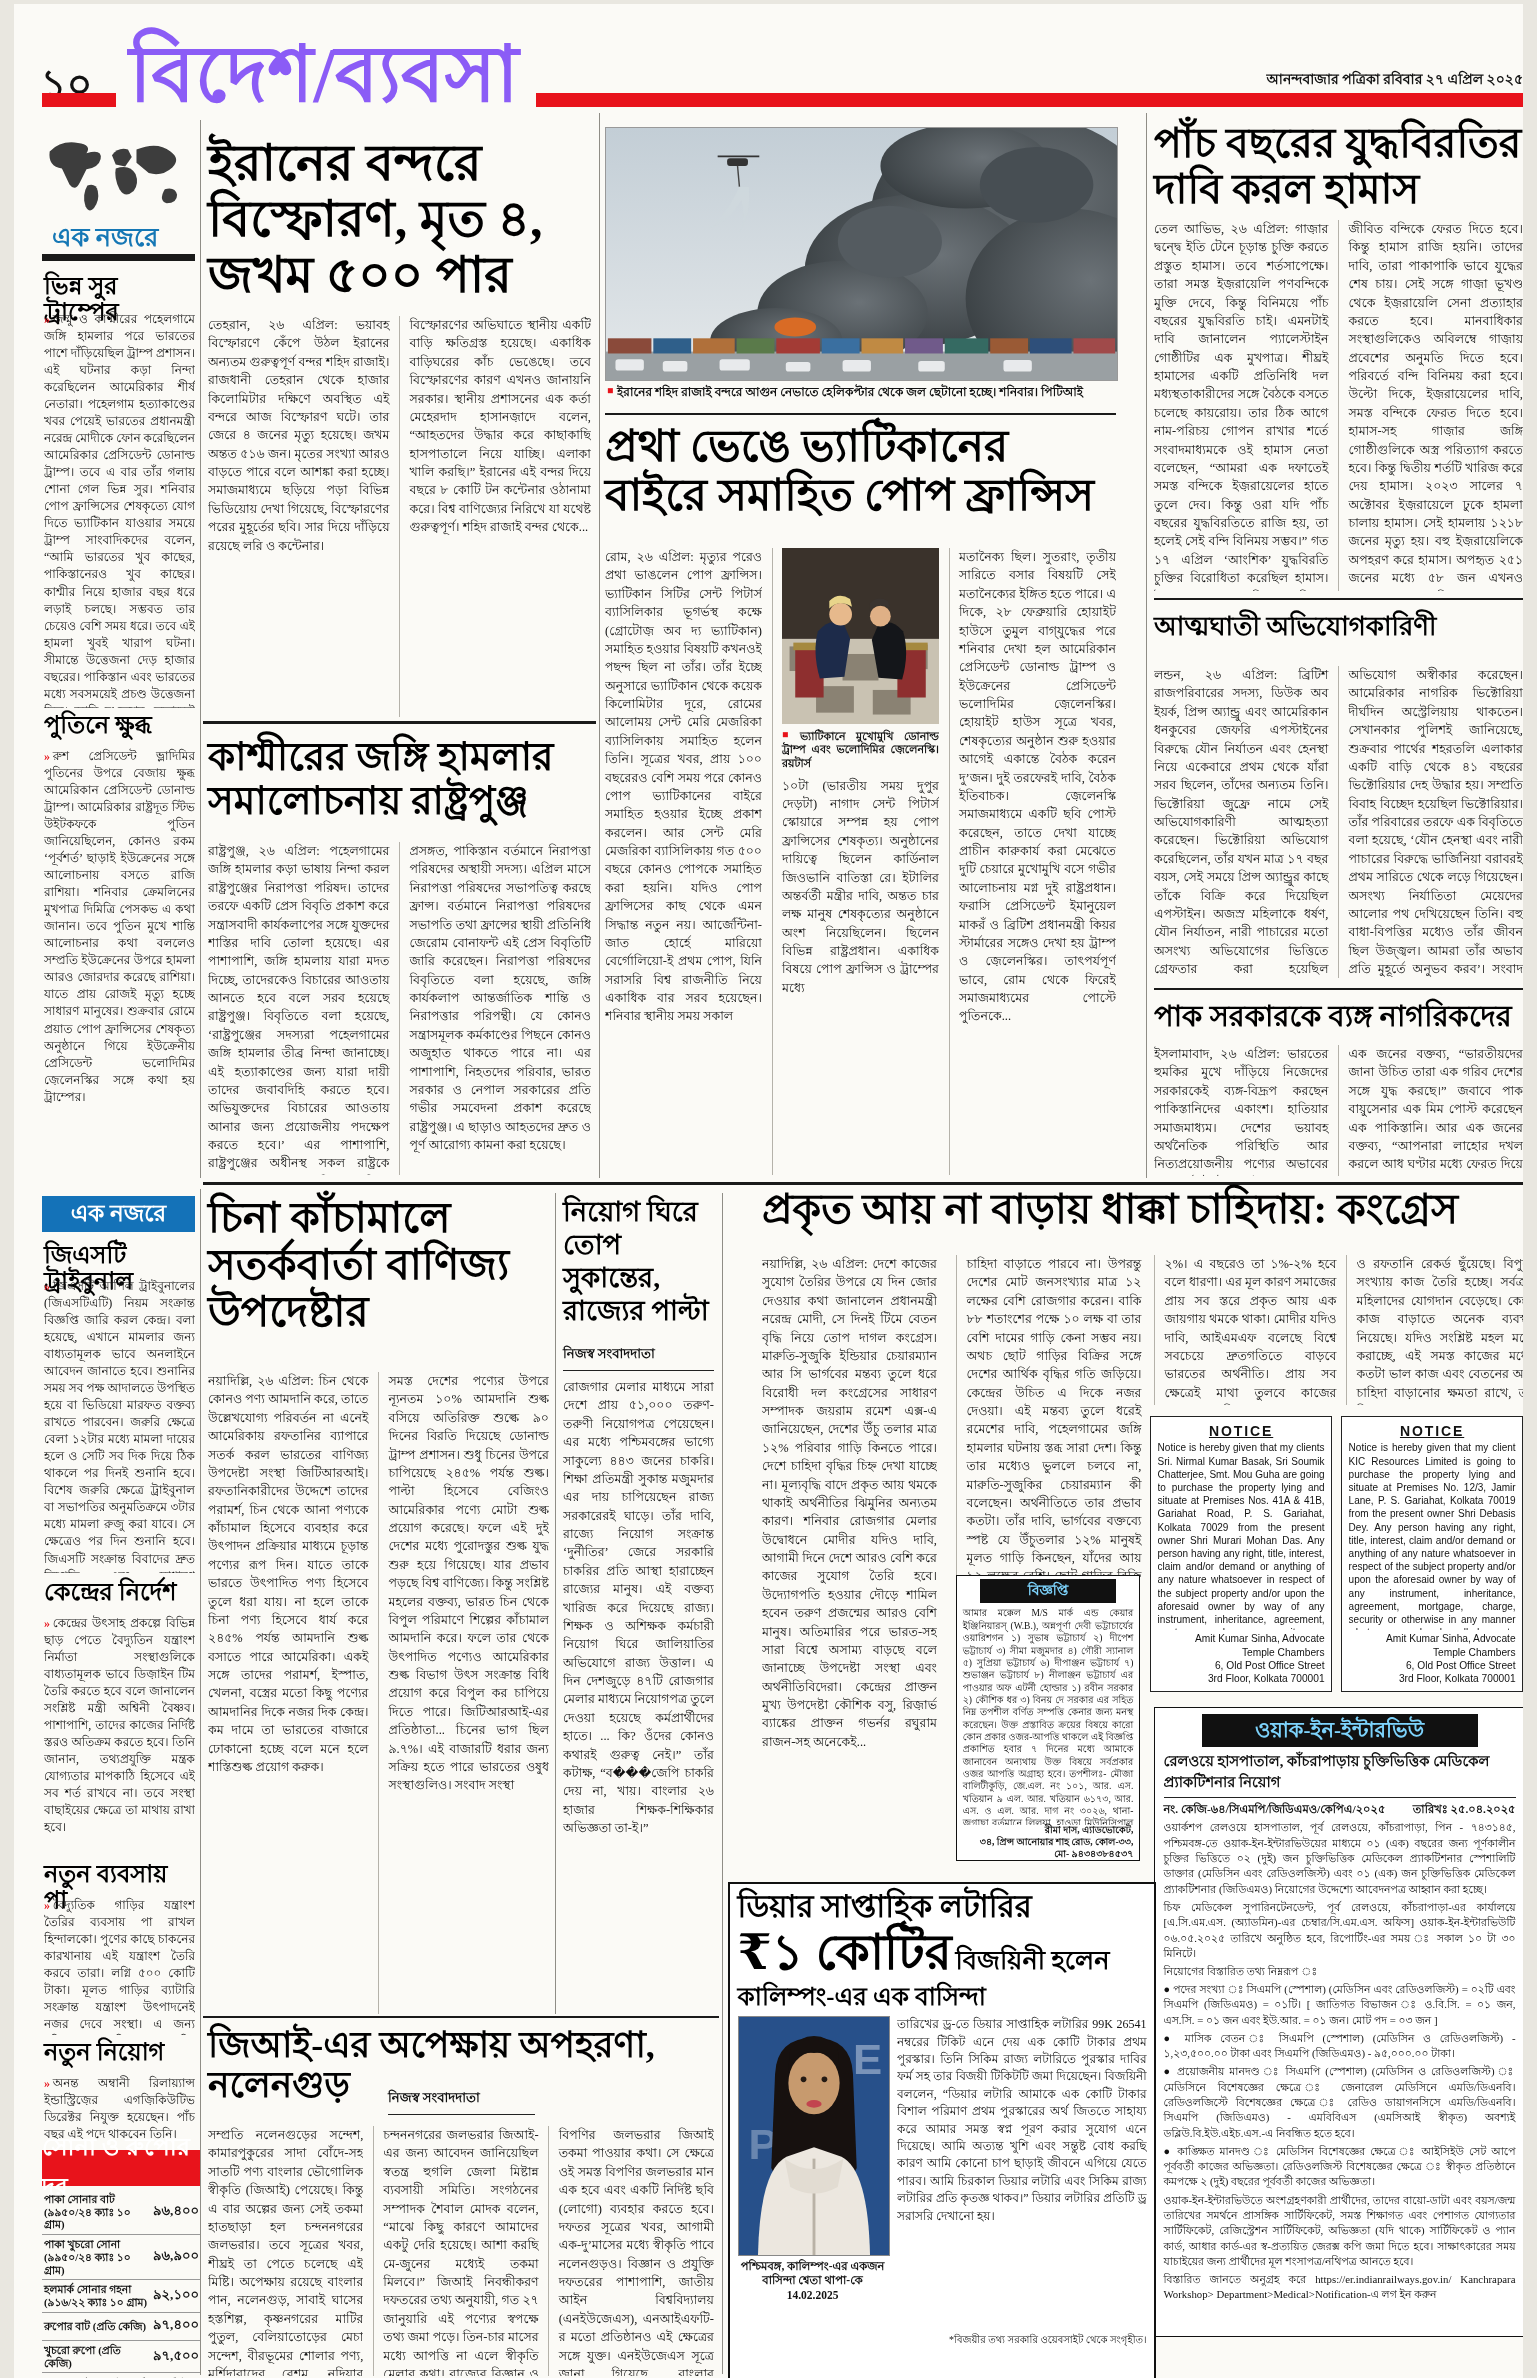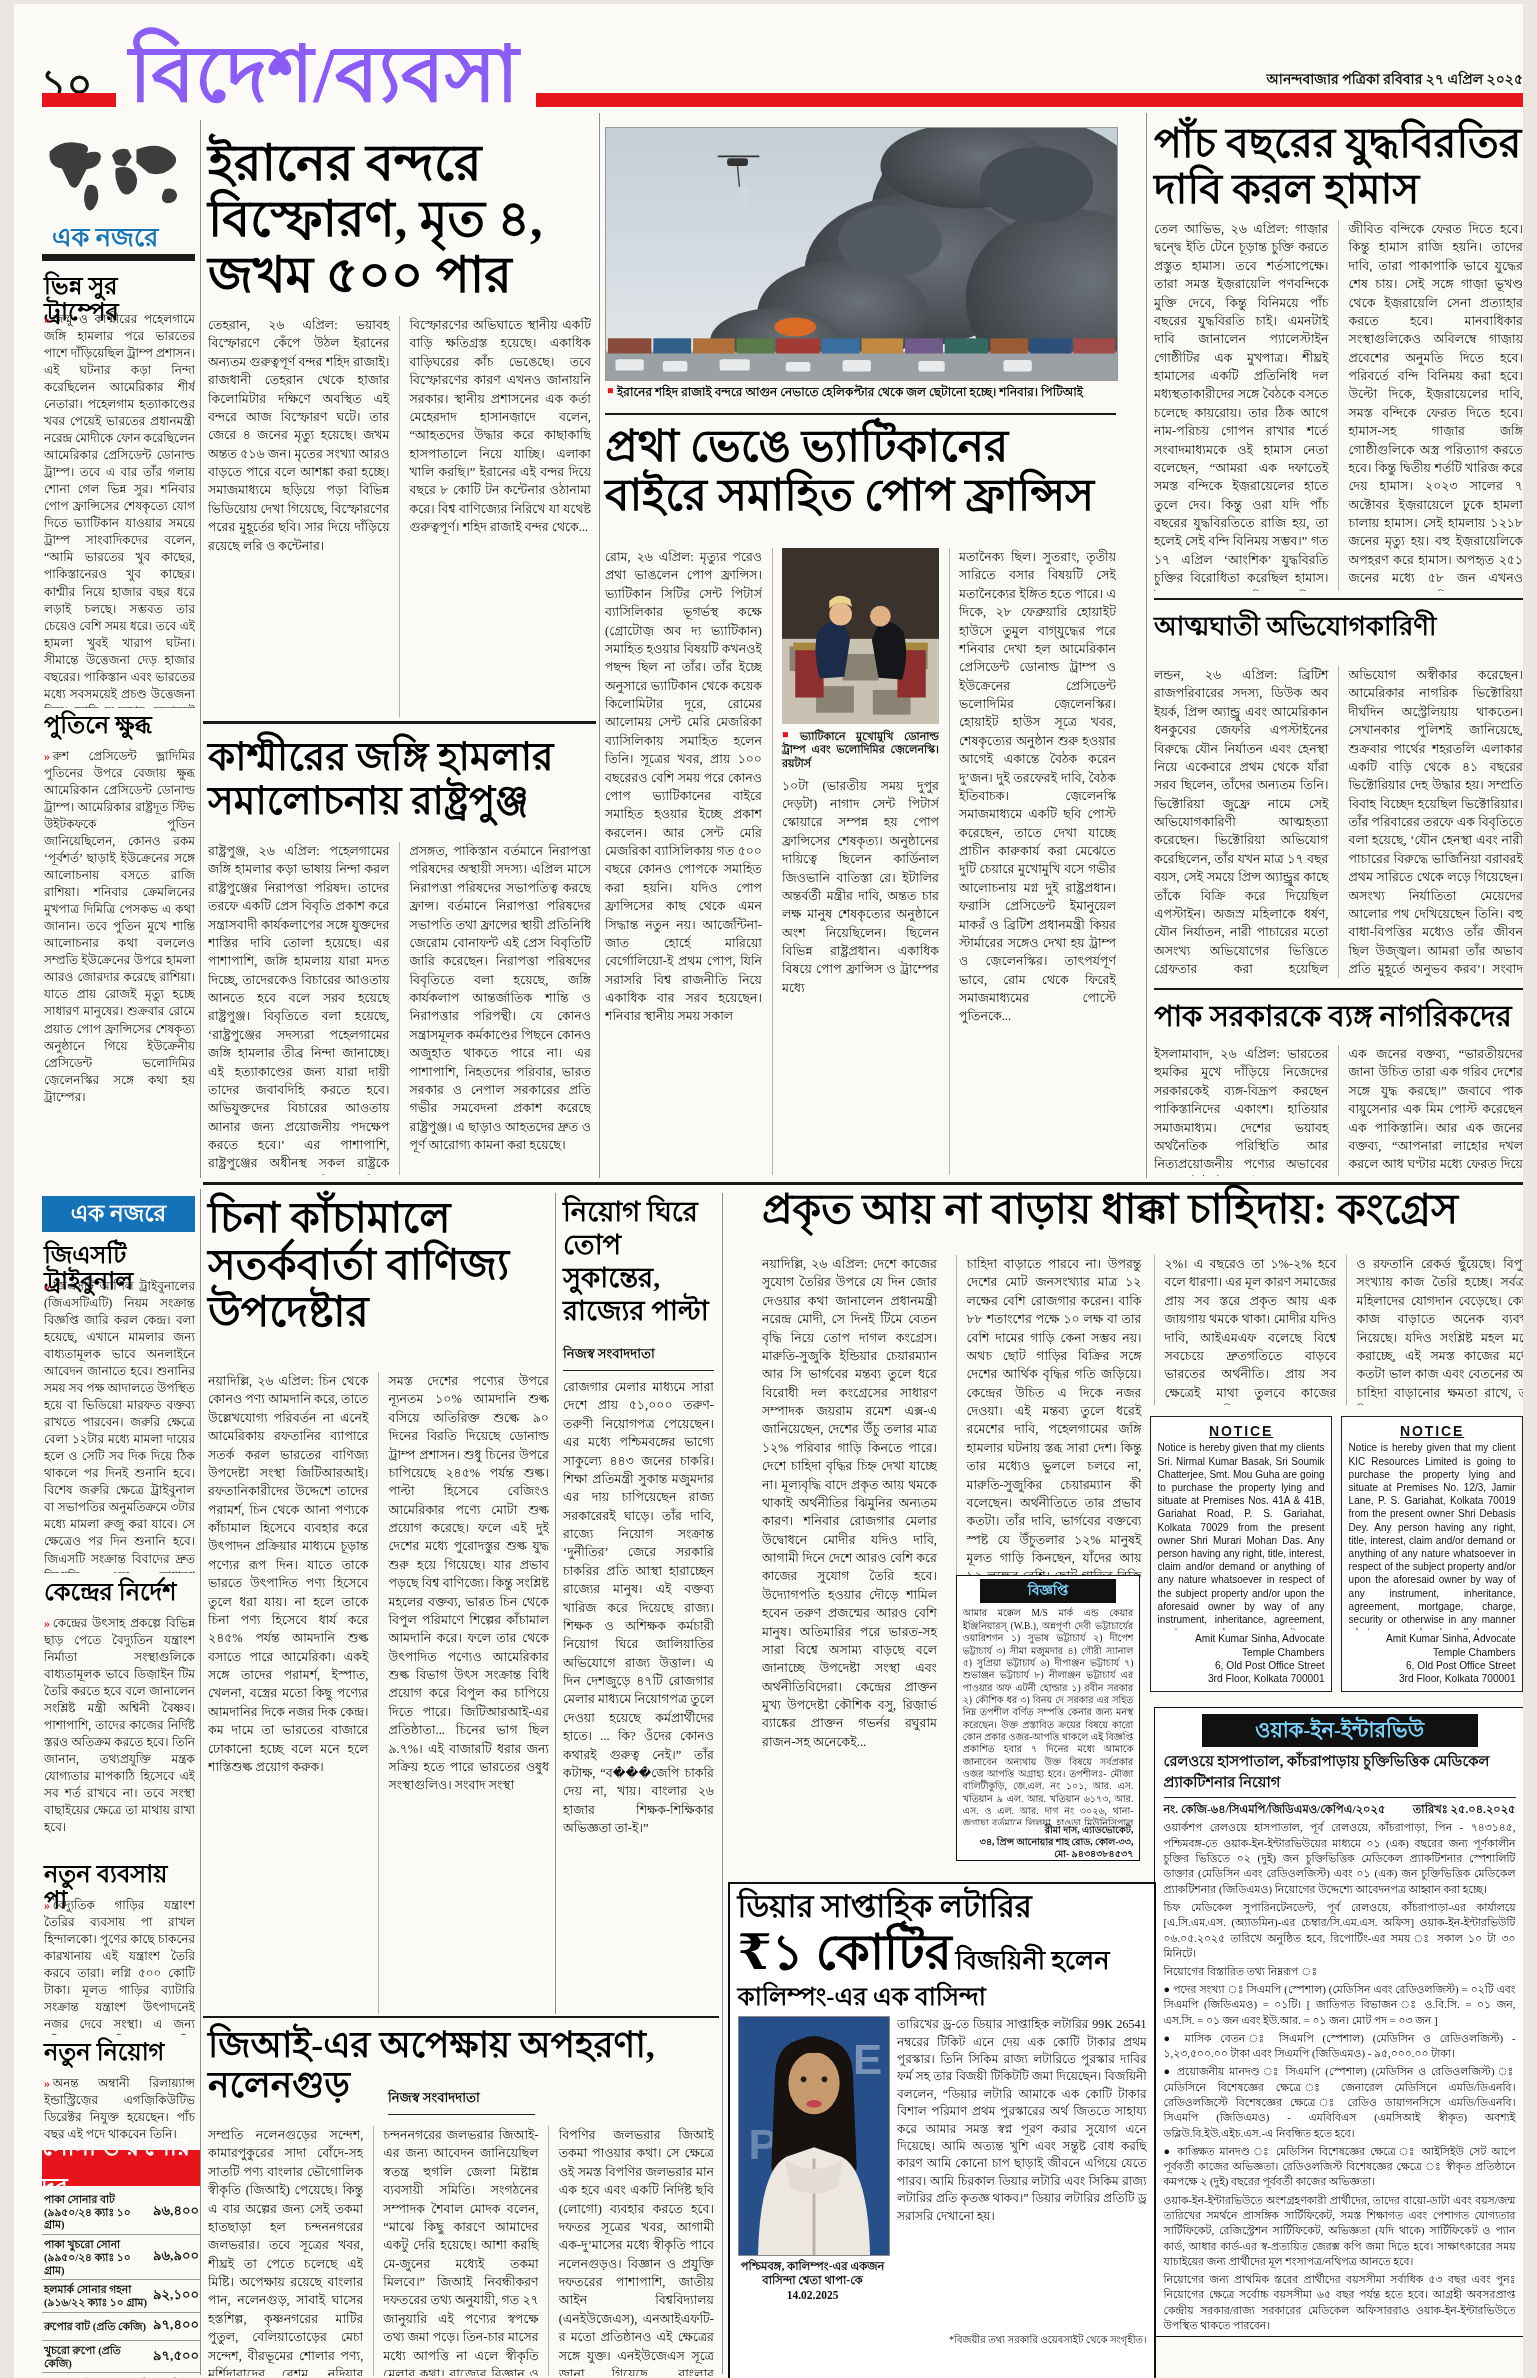--- a/index.html
+++ b/index.html
@@ -277,21 +277,20 @@
       <span>তারিখঃ ২৫.০৪.২০২৫</span>
     </div>
     <p>ওয়ার্কশপ রেলওয়ে হাসপাতাল, পূর্ব রেলওয়ে, কাঁচরাপাড়া, পিন - ৭৪৩১৪৫, পশ্চিমবঙ্গ-তে ওয়াক-ইন-ইন্টারভিউয়ের মাধ্যমে ০১ (এক) বছরের জন্য পূর্ণকালীন চুক্তির ভিত্তিতে ০২ (দুই) জন চুক্তিভিত্তিক মেডিকেল প্র্যাকটিশনার স্পেশালিটি ডাক্তার (মেডিসিন এবং রেডিওলজিস্ট) এবং ০১ (এক) জন চুক্তিভিত্তিক মেডিকেল প্র্যাকটিশনার (জিডিএমও) নিয়োগের উদ্দেশ্যে আবেদনপত্র আহ্বান করা হচ্ছে।</p>
     <p>চিফ মেডিকেল সুপারিনটেনডেন্ট, পূর্ব রেলওয়ে, কাঁচরাপাড়া-এর কার্যালয়ে [এ.সি.এম.এস. (অ্যাডমিন)-এর চেম্বার/সি.এম.এস. অফিস] ওয়াক-ইন-ইন্টারভিউটি ০৬.০৫.২০২৫ তারিখে অনুষ্ঠিত হবে, রিপোর্টিং-এর সময় ঃ সকাল ১০ টা ৩০ মিনিটে।</p>
     <p>নিয়োগের বিস্তারিত তথ্য নিম্নরূপ ঃ</p>
     <p>●  পদের সংখ্যা ঃ সিএমপি (স্পেশাল) (মেডিসিন এবং রেডিওলজিস্ট) = ০২টি এবং সিএমপি (জিডিএমও) = ০১টি। [ জাতিগত বিভাজন ঃ ও.বি.সি. = ০১ জন, এস.সি. = ০১ জন এবং ইউ.আর. = ০১ জন। মোট পদ = ০৩ জন ]</p>
     <p>●  মাসিক বেতন ঃ সিএমপি (স্পেশাল) (মেডিসিন ও রেডিওলজিস্ট) - ১,২৩,৫০০.০০ টাকা এবং সিএমপি (জিডিএমও) - ৯৫,০০০.০০ টাকা।</p>
     <p>●  প্রয়োজনীয় মানদণ্ড ঃ সিএমপি (স্পেশাল) (মেডিসিন ও রেডিওলজিস্ট) ঃ মেডিসিনে বিশেষজ্ঞের ক্ষেত্রে ঃ জেনারেল মেডিসিনে এমডি/ডিএনবি। রেডিওলজিস্টে বিশেষজ্ঞের ক্ষেত্রে ঃ রেডিও ডায়াগনসিসে এমডি/ডিএনবি। সিএমপি (জিডিএমও) - এমবিবিএস (এমসিআই স্বীকৃত) অবশ্যই ডব্লিউ.বি.ইউ.এইচ.এস.-এ নিবন্ধিত হতে হবে।</p>
     <p>●  কাঙ্ক্ষিত মানদণ্ড ঃ মেডিসিন বিশেষজ্ঞের ক্ষেত্রে ঃ আইসিইউ সেট আপে পূর্ববর্তী কাজের অভিজ্ঞতা। রেডিওলজিস্ট বিশেষজ্ঞের ক্ষেত্রে ঃ স্বীকৃত প্রতিষ্ঠানে কমপক্ষে ২ (দুই) বছরের পূর্ববর্তী কাজের অভিজ্ঞতা।</p>
     <p>ওয়াক-ইন-ইন্টারভিউতে অংশগ্রহণকারী প্রার্থীদের, তাদের বায়ো-ডাটা এবং বয়স/জন্ম তারিখের সমর্থনে প্রাসঙ্গিক সার্টিফিকেট, সমস্ত শিক্ষাগত এবং পেশাগত যোগ্যতার সার্টিফিকেট, রেজিস্ট্রেশন সার্টিফিকেট, অভিজ্ঞতা (যদি থাকে) সার্টিফিকেট ও প্যান কার্ড, আধার কার্ড-এর স্ব-প্রত্যয়িত জেরক্স কপি জমা দিতে হবে। সাক্ষাৎকারের সময় যাচাইয়ের জন্য প্রার্থীদের মূল শংসাপত্র/নথিপত্র আনতে হবে।</p>
-    <p>নিয়োগের জন্য প্রাথমিক স্তরের প্রার্থীদের বয়সসীমা সর্বাধিক ৫৩ বছর এবং পুনঃ নিয়োগের ক্ষেত্রে সর্বোচ্চ বয়সসীমা ৬৫ বছর পর্যন্ত হতে হবে। আগ্রহী অবসরপ্রাপ্ত কেন্দ্রীয় সরকার/রাজ্য সরকারের মেডিকেল অফিসাররাও ওয়াক-ইন-ইন্টারভিউতে উপস্থিত থাকতে পারবেন।</p>
     <p>বিস্তারিত জানতে অনুগ্রহ করে https://er.indianrailways.gov.in/ Kanchrapara Workshop&gt; Department&gt;Medical&gt;Notification-এ লগ ইন করুন</p>
 
   </div>
 
   <div class="abs adbox" style="left:714px;top:1878px;width:409px;height:490px;padding:5.7px 7.6px;">
     <div class="center hl" style="font-size:31px;">ডিয়ার সাপ্তাহিক লটারির</div>
     <div class="center" style="margin:1.9px 0;">
       <span class="hl" style="font-size:49px;">₹১ কোটির</span>
       <span class="hl" style="font-size:25.6px;">বিজয়িনী হলেন</span>
     </div>

